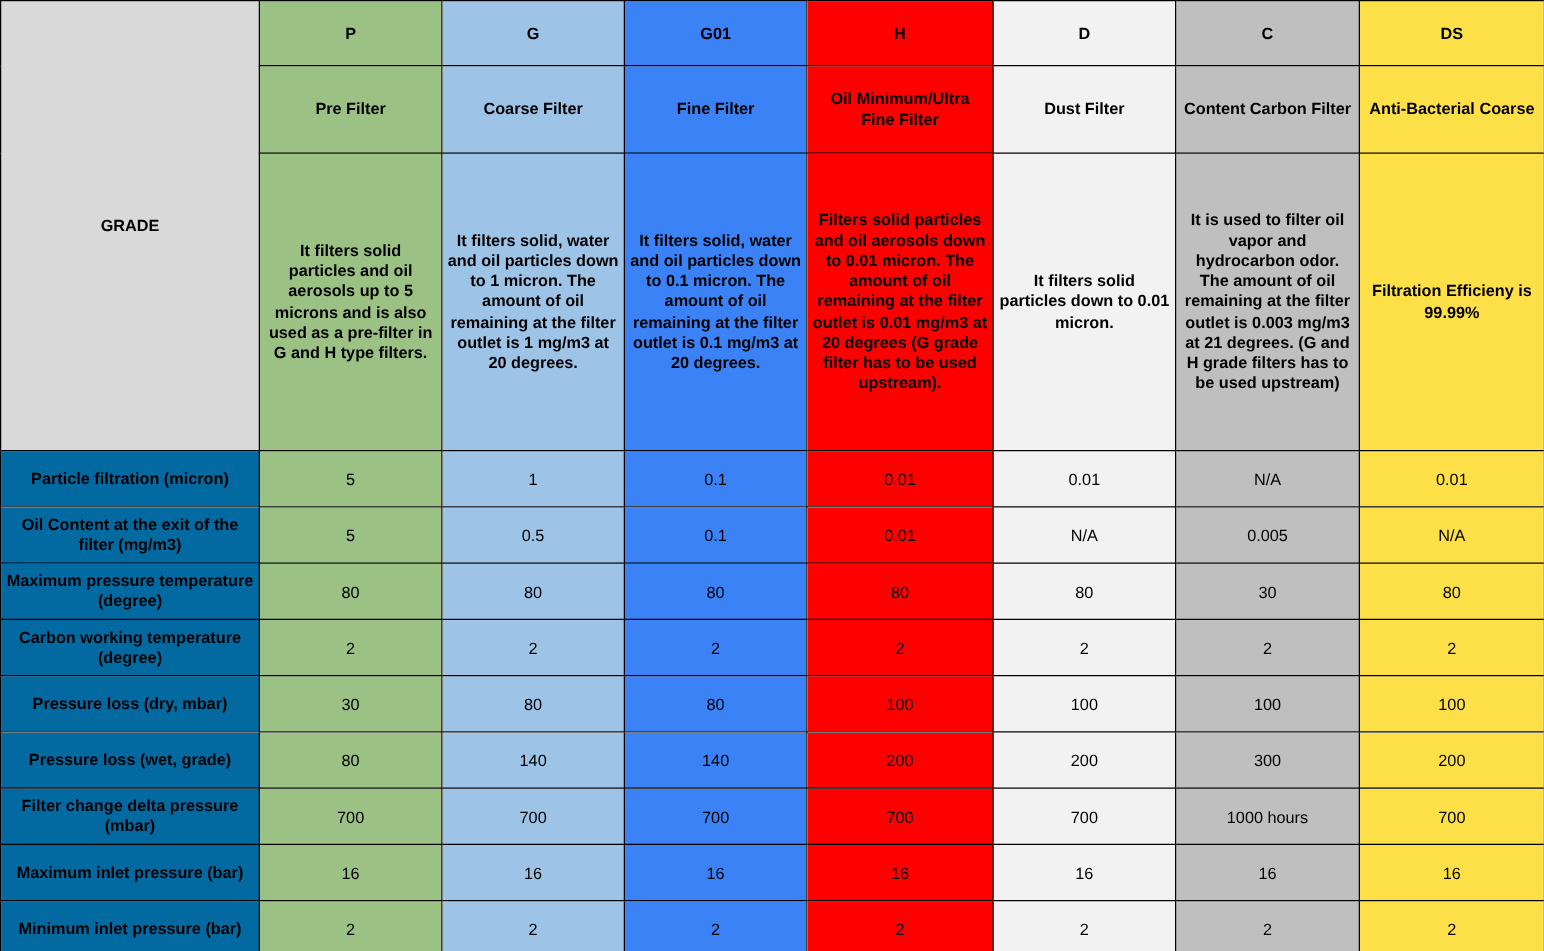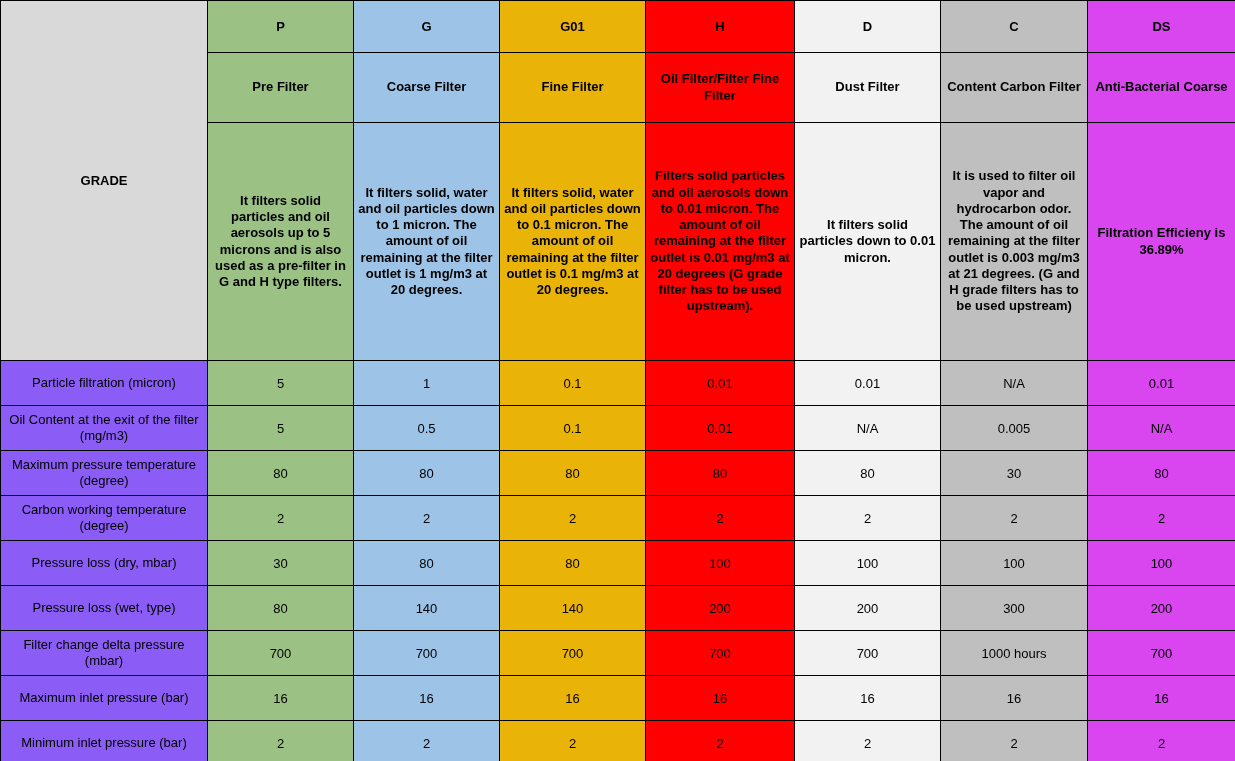--- a/index.html
+++ b/index.html
@@ -35,25 +35,25 @@
   col.c-g     { width: 146px; }
   col.c-g01   { width: 146px; }
   col.c-h     { width: 149px; }
   col.c-d     { width: 146px; }
   col.c-c     { width: 147px; }
   col.c-ds    { width: 148px; }
 
   
   .theme-p   { background: #9BC184; }
   .theme-g   { background: #9DC3E6; }
-  .theme-g01 { background: #eab308; }
+  .theme-g01 { background: #3b82f6; }
   .theme-h   { background: #FF0000; }
   .theme-d   { background: #F2F2F2; }
   .theme-c   { background: #BFBFBF; }
-  .theme-ds  { background: #d946ef; }
+  .theme-ds  { background: #fde047; }
   .theme-grade { background: #D9D9D9; }
 
   .row-head-grade {
     font-size: 19px;
     font-weight: bold;
     text-align: center;
   }
   .code-cell {
     font-size: 16px;
     font-weight: bold;
@@ -68,22 +68,22 @@
   .desc-cell {
     font-size: 12.5px;
     line-height: 1.25;
     height: 238px;
     padding: 4px 8px;
     font-weight: bold;
   }
   .row-label {
     text-align: left;
     font-size: 13px;
-    font-weight: normal;
-    background: #8b5cf6;
+    font-weight: bold;
+    background: #0369a1;
     padding-left: 4px;
     line-height: 1.2;
     margin-left: 34px;
   }
   .data-cell {
     font-size: 13px;
     height: 45px;
   }
 </style>
 </head>
@@ -110,34 +110,34 @@
       <td class="theme-h code-cell">H</td>
       <td class="theme-d code-cell">D</td>
       <td class="theme-c code-cell">C</td>
       <td class="theme-ds code-cell">DS</td>
     </tr>
 
     <tr>
       <td class="theme-p name-cell">Pre Filter</td>
       <td class="theme-g name-cell">Coarse Filter</td>
       <td class="theme-g01 name-cell">Fine Filter</td>
-      <td class="theme-h name-cell">Oil Filter/Filter Fine Filter</td>
+      <td class="theme-h name-cell">Oil Minimum/Ultra Fine Filter</td>
       <td class="theme-d name-cell">Dust Filter</td>
       <td class="theme-c name-cell">Content Carbon Filter</td>
       <td class="theme-ds name-cell">Anti-Bacterial Coarse</td>
     </tr>
 
     <tr>
       <td class="theme-p desc-cell">It filters solid particles and oil aerosols up to 5 microns and is also used as a pre-filter in G and H type filters.</td>
       <td class="theme-g desc-cell">It filters solid, water and oil particles down to 1 micron. The amount of oil remaining at the filter outlet is 1 mg/m3 at 20 degrees.</td>
       <td class="theme-g01 desc-cell">It filters solid, water and oil particles down to 0.1 micron. The amount of oil remaining at the filter outlet is 0.1 mg/m3 at 20 degrees.</td>
       <td class="theme-h desc-cell">Filters solid particles and oil aerosols down to 0.01 micron. The amount of oil remaining at the filter outlet is 0.01 mg/m3 at 20 degrees (G grade filter has to be used upstream).</td>
       <td class="theme-d desc-cell">It filters solid particles down to 0.01 micron.</td>
       <td class="theme-c desc-cell">It is used to filter oil vapor and hydrocarbon odor. The amount of oil remaining at the filter outlet is 0.003 mg/m3 at 21 degrees. (G and H grade filters has to be used upstream)</td>
-      <td class="theme-ds desc-cell">Filtration Efficieny is 36.89%</td>
+      <td class="theme-ds desc-cell">Filtration Efficieny is 99.99%</td>
     </tr>
 
     <tr>
       <td class="row-label">Particle filtration (micron)</td>
       <td class="theme-p data-cell">5</td>
       <td class="theme-g data-cell">1</td>
       <td class="theme-g01 data-cell">0.1</td>
       <td class="theme-h data-cell">0.01</td>
       <td class="theme-d data-cell">0.01</td>
       <td class="theme-c data-cell">N/A</td>
@@ -182,21 +182,21 @@
       <td class="theme-p data-cell">30</td>
       <td class="theme-g data-cell">80</td>
       <td class="theme-g01 data-cell">80</td>
       <td class="theme-h data-cell">100</td>
       <td class="theme-d data-cell">100</td>
       <td class="theme-c data-cell">100</td>
       <td class="theme-ds data-cell">100</td>
     </tr>
 
     <tr>
-      <td class="row-label">Pressure loss (wet, type)</td>
+      <td class="row-label">Pressure loss (wet, grade)</td>
       <td class="theme-p data-cell">80</td>
       <td class="theme-g data-cell">140</td>
       <td class="theme-g01 data-cell">140</td>
       <td class="theme-h data-cell">200</td>
       <td class="theme-d data-cell">200</td>
       <td class="theme-c data-cell">300</td>
       <td class="theme-ds data-cell">200</td>
     </tr>
 
     <tr>

